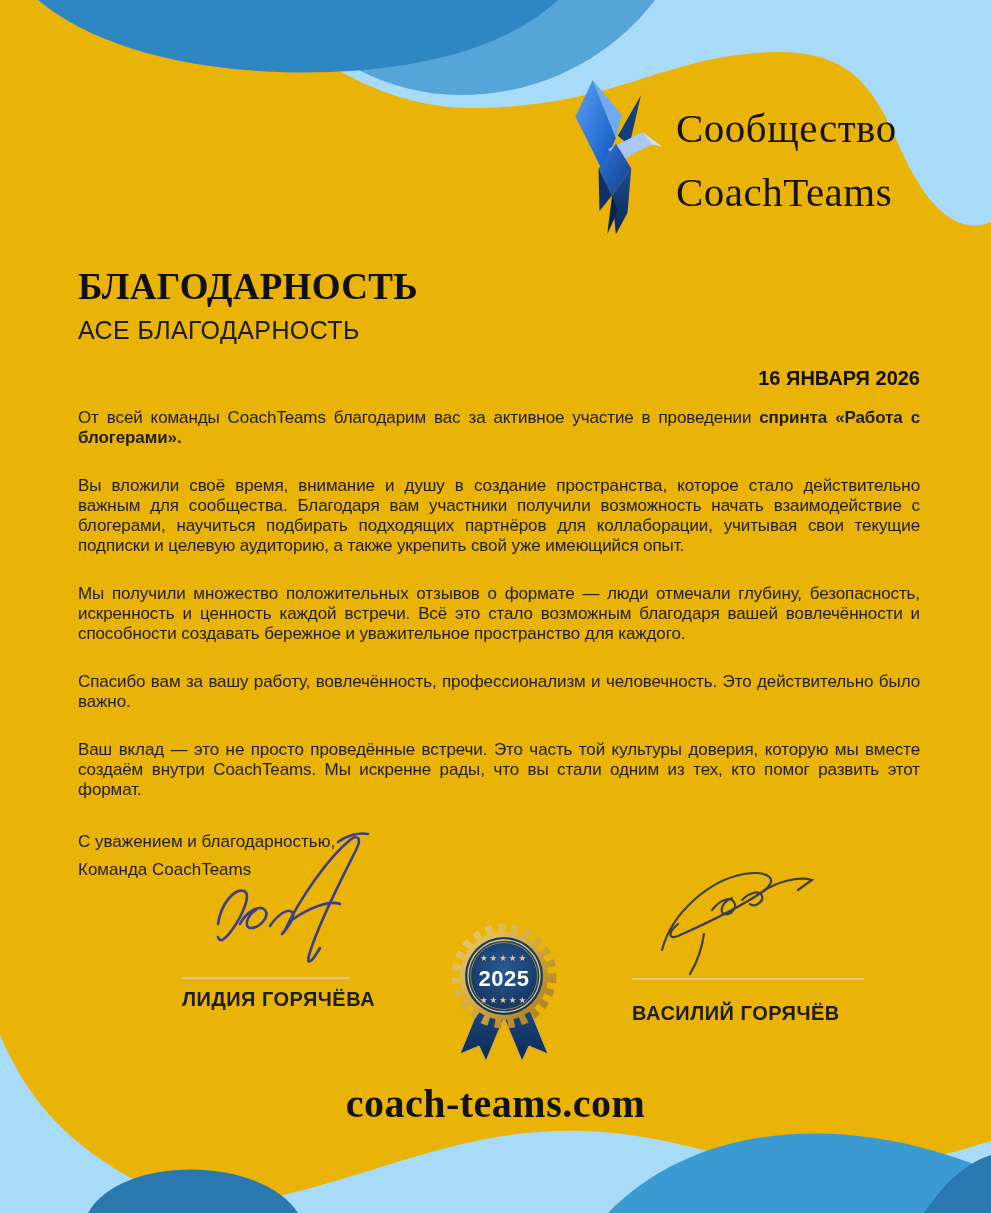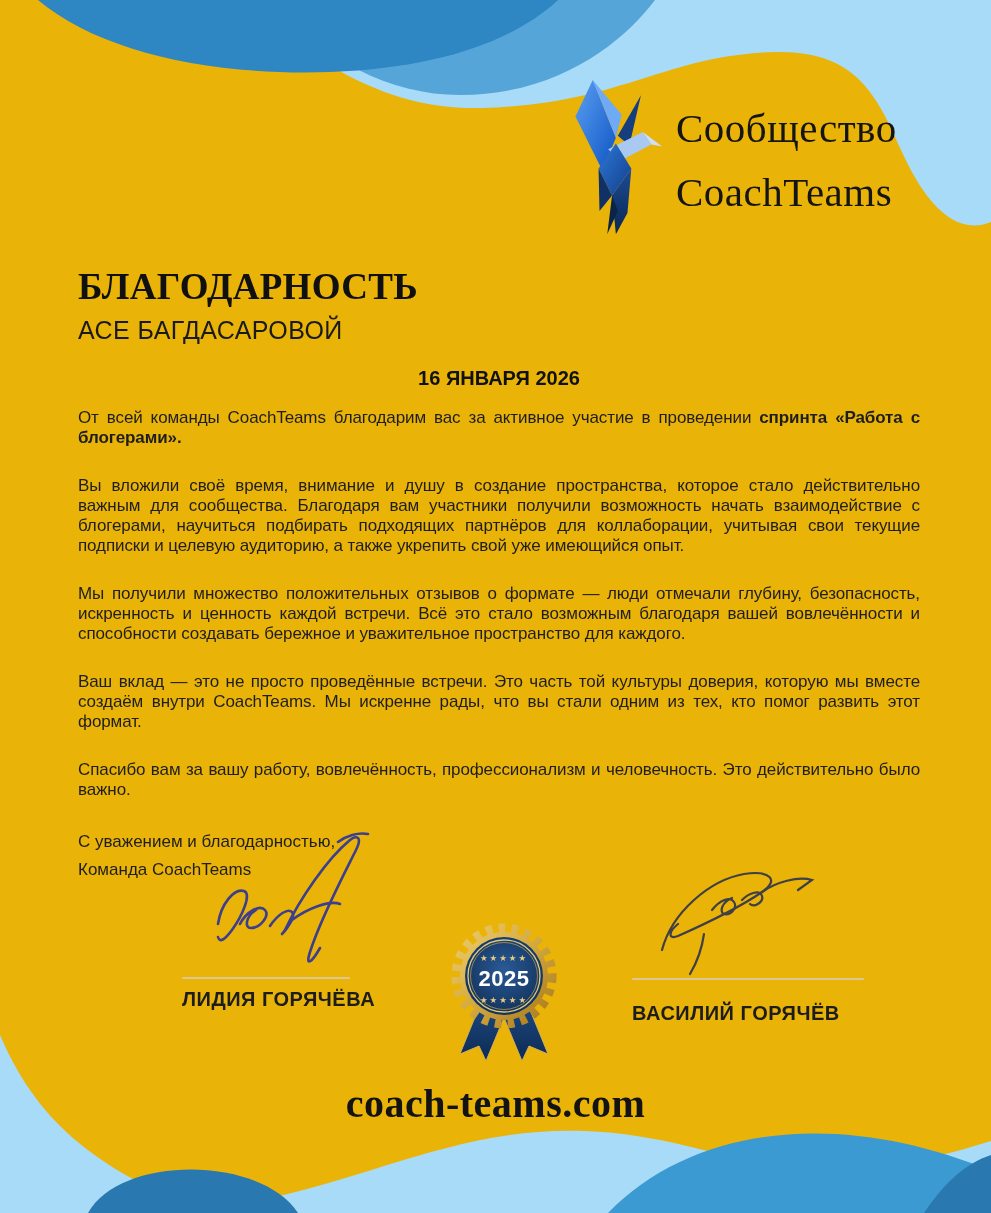--- a/index.html
+++ b/index.html
@@ -16,21 +16,21 @@
   .logo-bird { width:106px; height:164px; }
   .logo-text {
     margin-left:10px; margin-top:20px;
     font-family:"Liberation Serif", "DejaVu Serif", serif;
     font-size:41px; line-height:64px; color:#151515; letter-spacing:0.5px;
   }
 
   .content { position:absolute; left:78px; width:842px; top:254px; }
   .cert-title { font-size:37px; font-weight:700; letter-spacing:0.3px; color:#101010; margin:11px 0 8px 0;font-family:Liberation Serif, serif; }
   .cert-recipient { font-size:25px; font-weight:400; letter-spacing:0.4px; color:#1a1a1a; margin:0 0 22px 0; }
-  .cert-date { text-align:center; font-size:20px; font-weight:700; color:#111; margin:0 0 18px 0; }
+  .cert-date { text-align:right; font-size:20px; font-weight:700; color:#111; margin:0 0 18px 0; }
 
   .body-par {
     font-size:17px; line-height:20px; letter-spacing:-0.1px;
     text-align:justify; text-align-last:left; margin:0 0 28px 0; color:#1e1e1e;
   }
   .closing { font-size:17px; line-height:28px; margin:0; color:#1e1e1e; }
 
   .sig { position:absolute; }
   .sig-ink { position:absolute; }
   .sig-line { position:absolute; left:0; right:0; height:2px; background:#ddc795; border-radius:1px; }
@@ -99,28 +99,28 @@
       <polygon points="54,124 49,164 60,140" fill="#0a2448"></polygon>
     </svg>
     <div class="logo-text">
       <div>Сообщество</div>
       <div>CoachTeams</div>
     </div>
   </div>
 
   <div class="content">
     <h1 class="cert-title">БЛАГОДАРНОСТЬ</h1>
-    <div class="cert-recipient">АСЕ БАГДАСАРОВОЙ</div>
+    <div class="cert-recipient">АСЕ БЛАГОДАРНОСТЬ</div>
     <div class="cert-date">16 ЯНВАРЯ 2026</div>
 
     <p class="body-par"><span>От всей команды CoachTeams благодарим вас за активное участие в проведении </span><b>спринта «Работа с блогерами».</b></p>
     <p class="body-par">Вы вложили своё время, внимание и душу в создание пространства, которое стало действительно важным для сообщества. Благодаря вам участники получили возможность начать взаимодействие с блогерами, научиться подбирать подходящих партнёров для коллаборации, учитывая свои текущие подписки и целевую аудиторию, а также укрепить свой уже имеющийся опыт.</p>
     <p class="body-par">Мы получили множество положительных отзывов о формате — люди отмечали глубину, безопасность, искренность и ценность каждой встречи. Всё это стало возможным благодаря вашей вовлечённости и способности создавать бережное и уважительное пространство для каждого.</p>
+    <p class="body-par">Спасибо вам за вашу работу, вовлечённость, профессионализм и человечность. Это действительно было важно.</p>
     <p class="body-par">Ваш вклад — это не просто проведённые встречи. Это часть той культуры доверия, которую мы вместе создаём внутри CoachTeams. Мы искренне рады, что вы стали одним из тех, кто помог развить этот формат.</p>
-    <p class="body-par">Спасибо вам за вашу работу, вовлечённость, профессионализм и человечность. Это действительно было важно.</p>
 
     <p class="closing">
       <span>С уважением и благодарностью,</span><br>
       <span>Команда CoachTeams</span>
     </p>
   </div>
 
   <div class="sig sig-left">
     <svg class="sig-ink" style="left:6px; top:-72px;" width="210" height="160" viewBox="0 0 210 160">
       <g fill="none" stroke="#3b3f8c" stroke-width="2.6" stroke-linecap="round">

